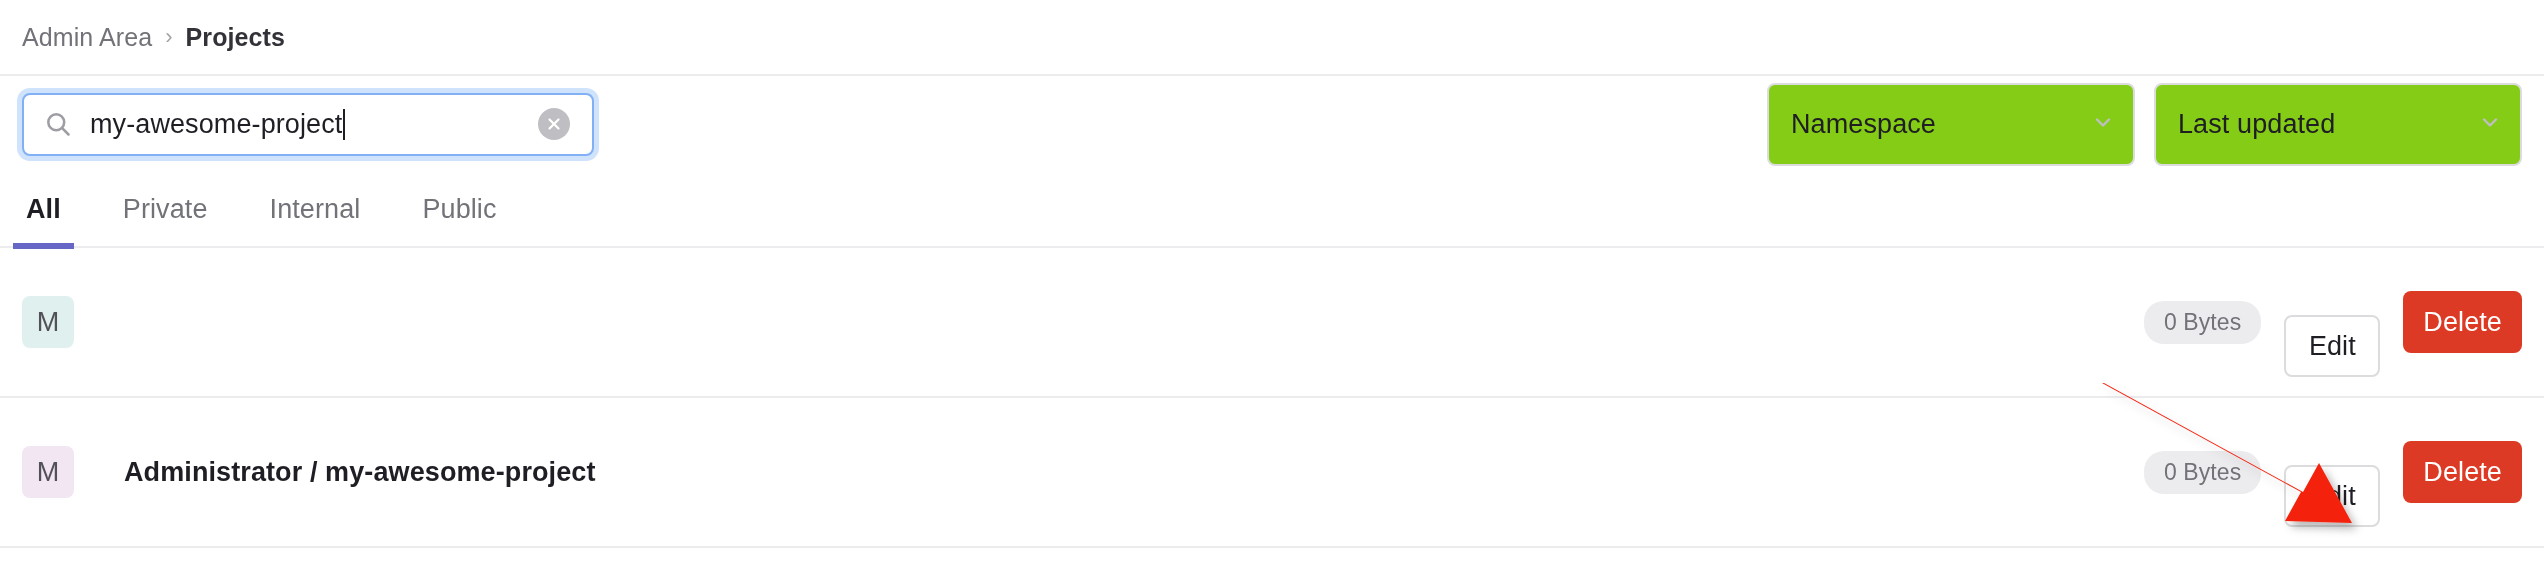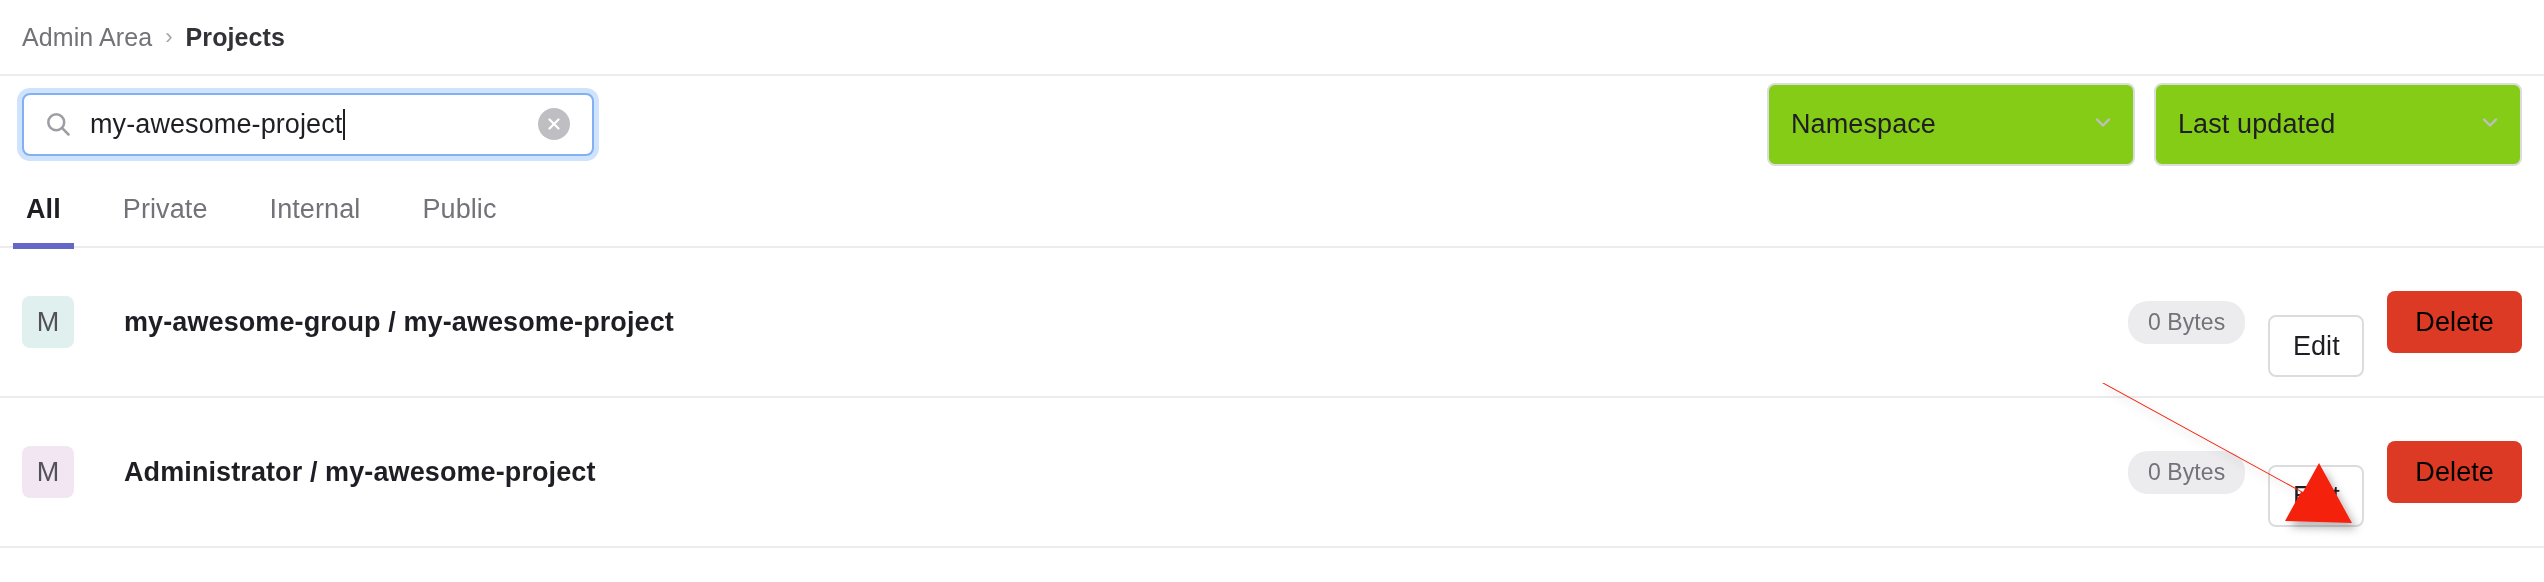--- a/index.html
+++ b/index.html
@@ -235,24 +235,24 @@
     display: flex;
     align-items: center;
     justify-content: center;
     box-sizing: border-box;
     letter-spacing: .1px;
     margin-top: 48px;
   }
   .delete-btn {
     height: 62px;
     min-width: 96px;
-    padding: 0 28px;
+    padding: 0 20px;
     border-radius: 8px;
     background: #dc3a25;
-    color: #000000;
+    color: #ffffff;
     font-size: 27px;
     display: flex;
     align-items: center;
     justify-content: center;
     box-sizing: border-box;
     letter-spacing: .1px;
   }
 
   
   .annotation-arrow {
@@ -318,21 +318,20 @@
 
 <div class="tabs-bar">
   <div class="tab active">All</div>
   <div class="tab">Private</div>
   <div class="tab">Internal</div>
   <div class="tab">Public</div>
 </div>
 
 <div class="project-row">
   <div class="avatar" id="avatar-0" style="background: rgb(224, 240, 238);">M</div>
-  <div class="project-name">my-awesome-group / my-awesome-project</div>
   <div class="row-right">
     <span class="size-badge">0 Bytes</span>
     <span class="edit-btn">Edit</span>
     <span class="delete-btn">Delete</span>
   </div>
 </div>
 
 <div class="project-row">
   <div class="avatar" id="avatar-1" style="background: rgb(241, 230, 242);">M</div>
   <div class="project-name">Administrator / my-awesome-project</div>

